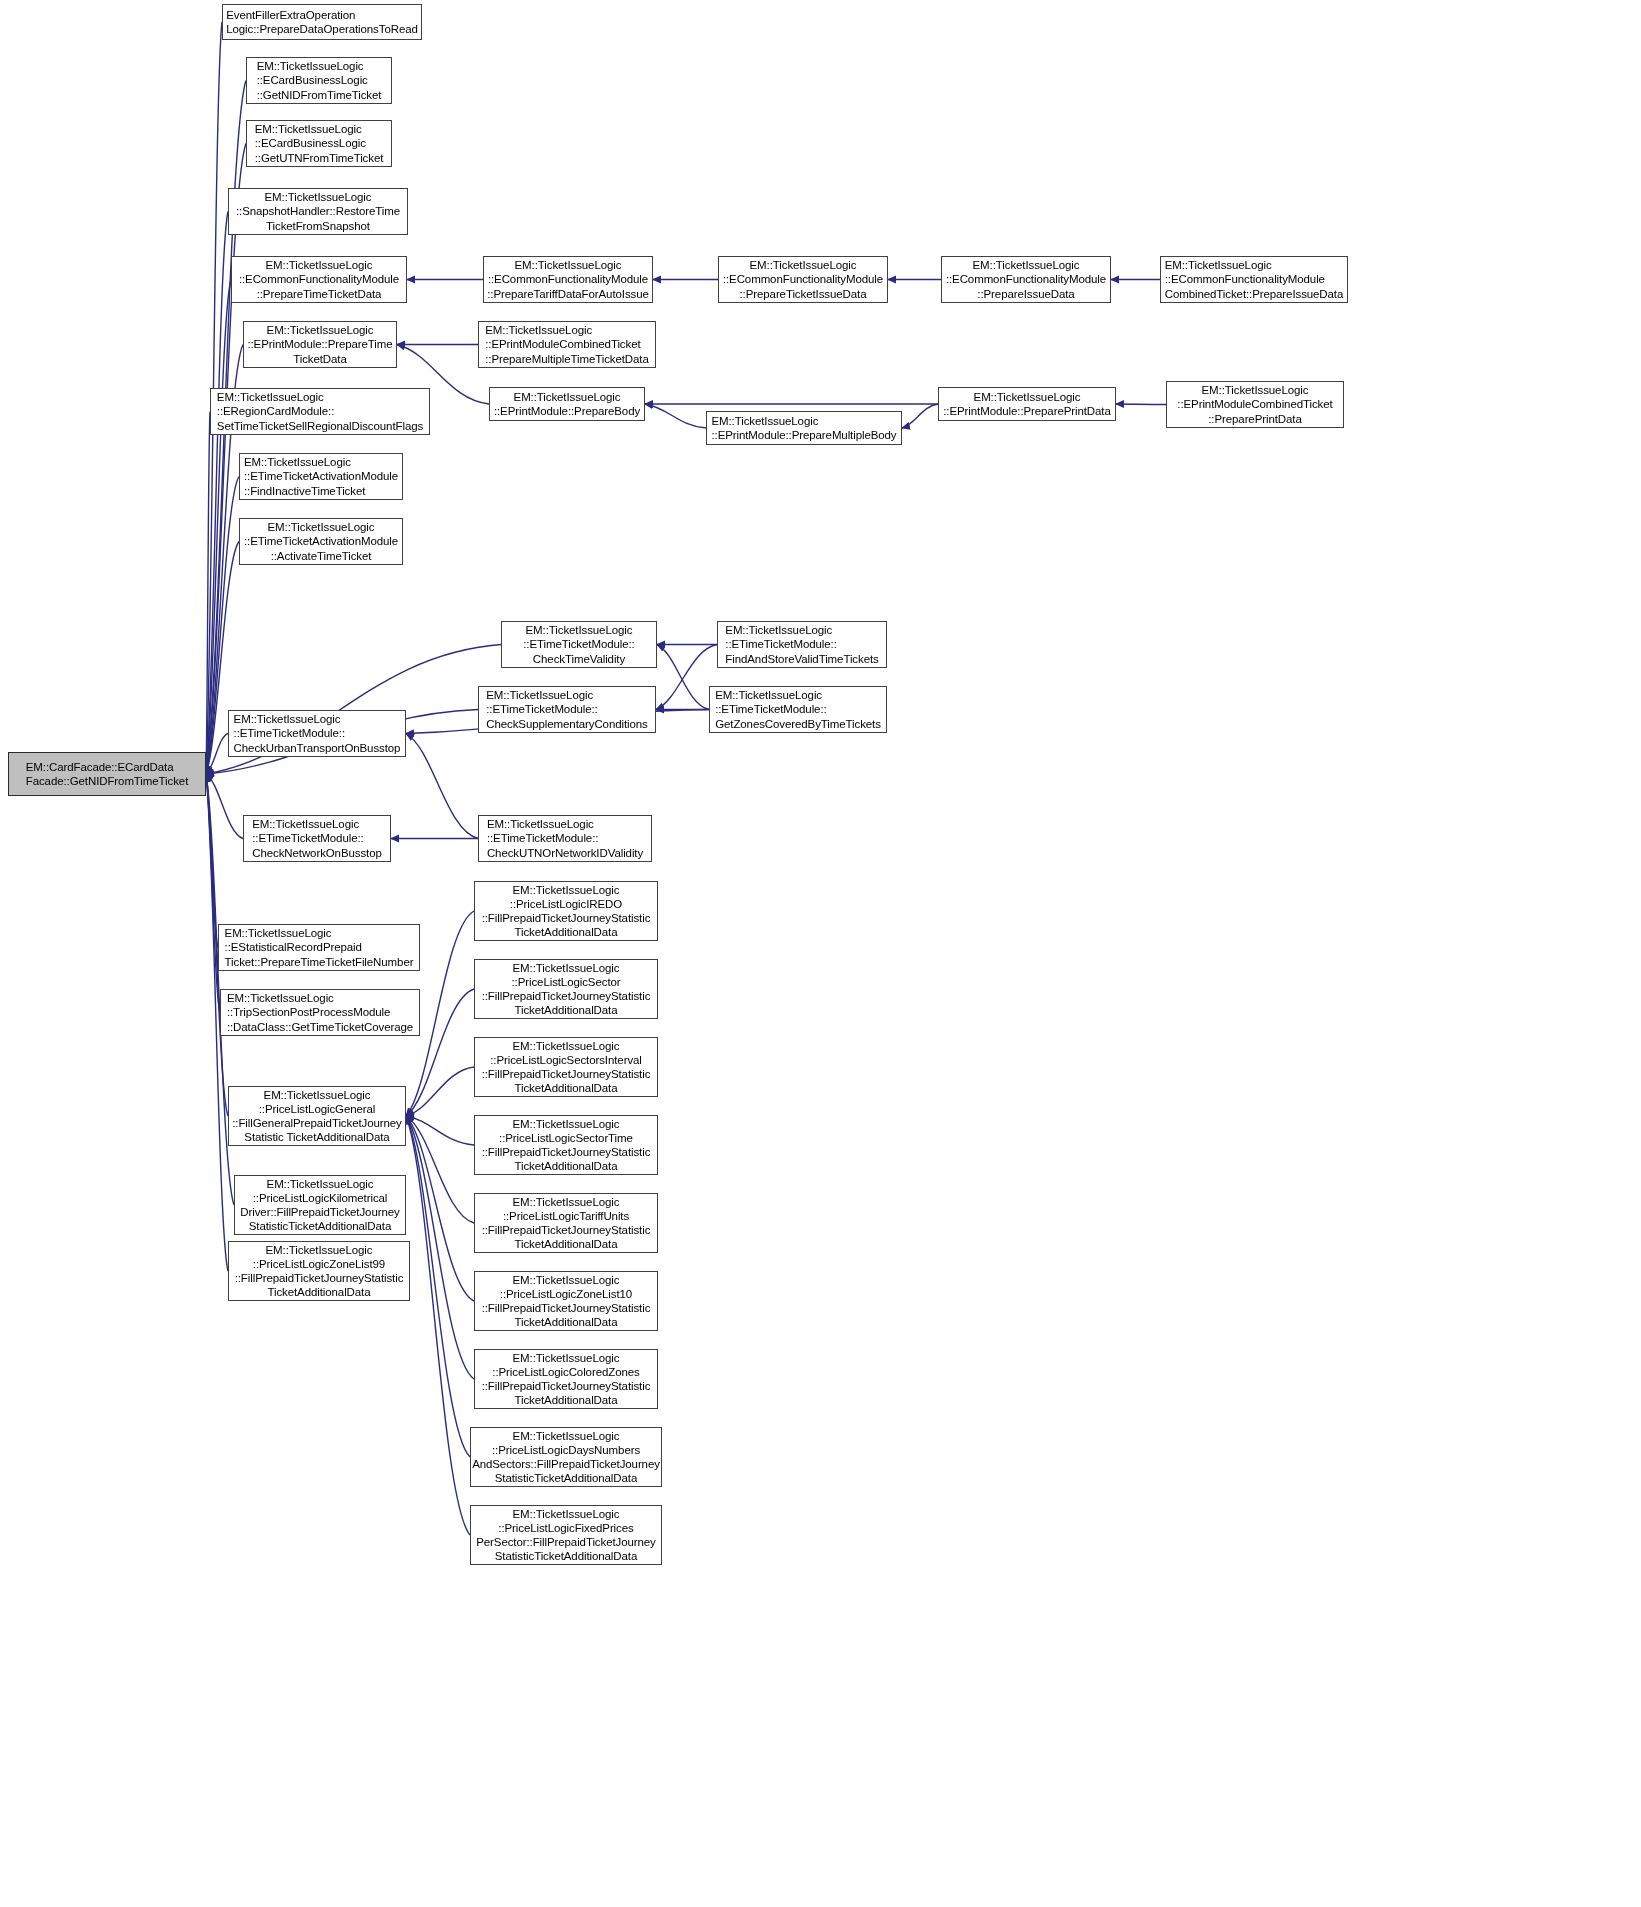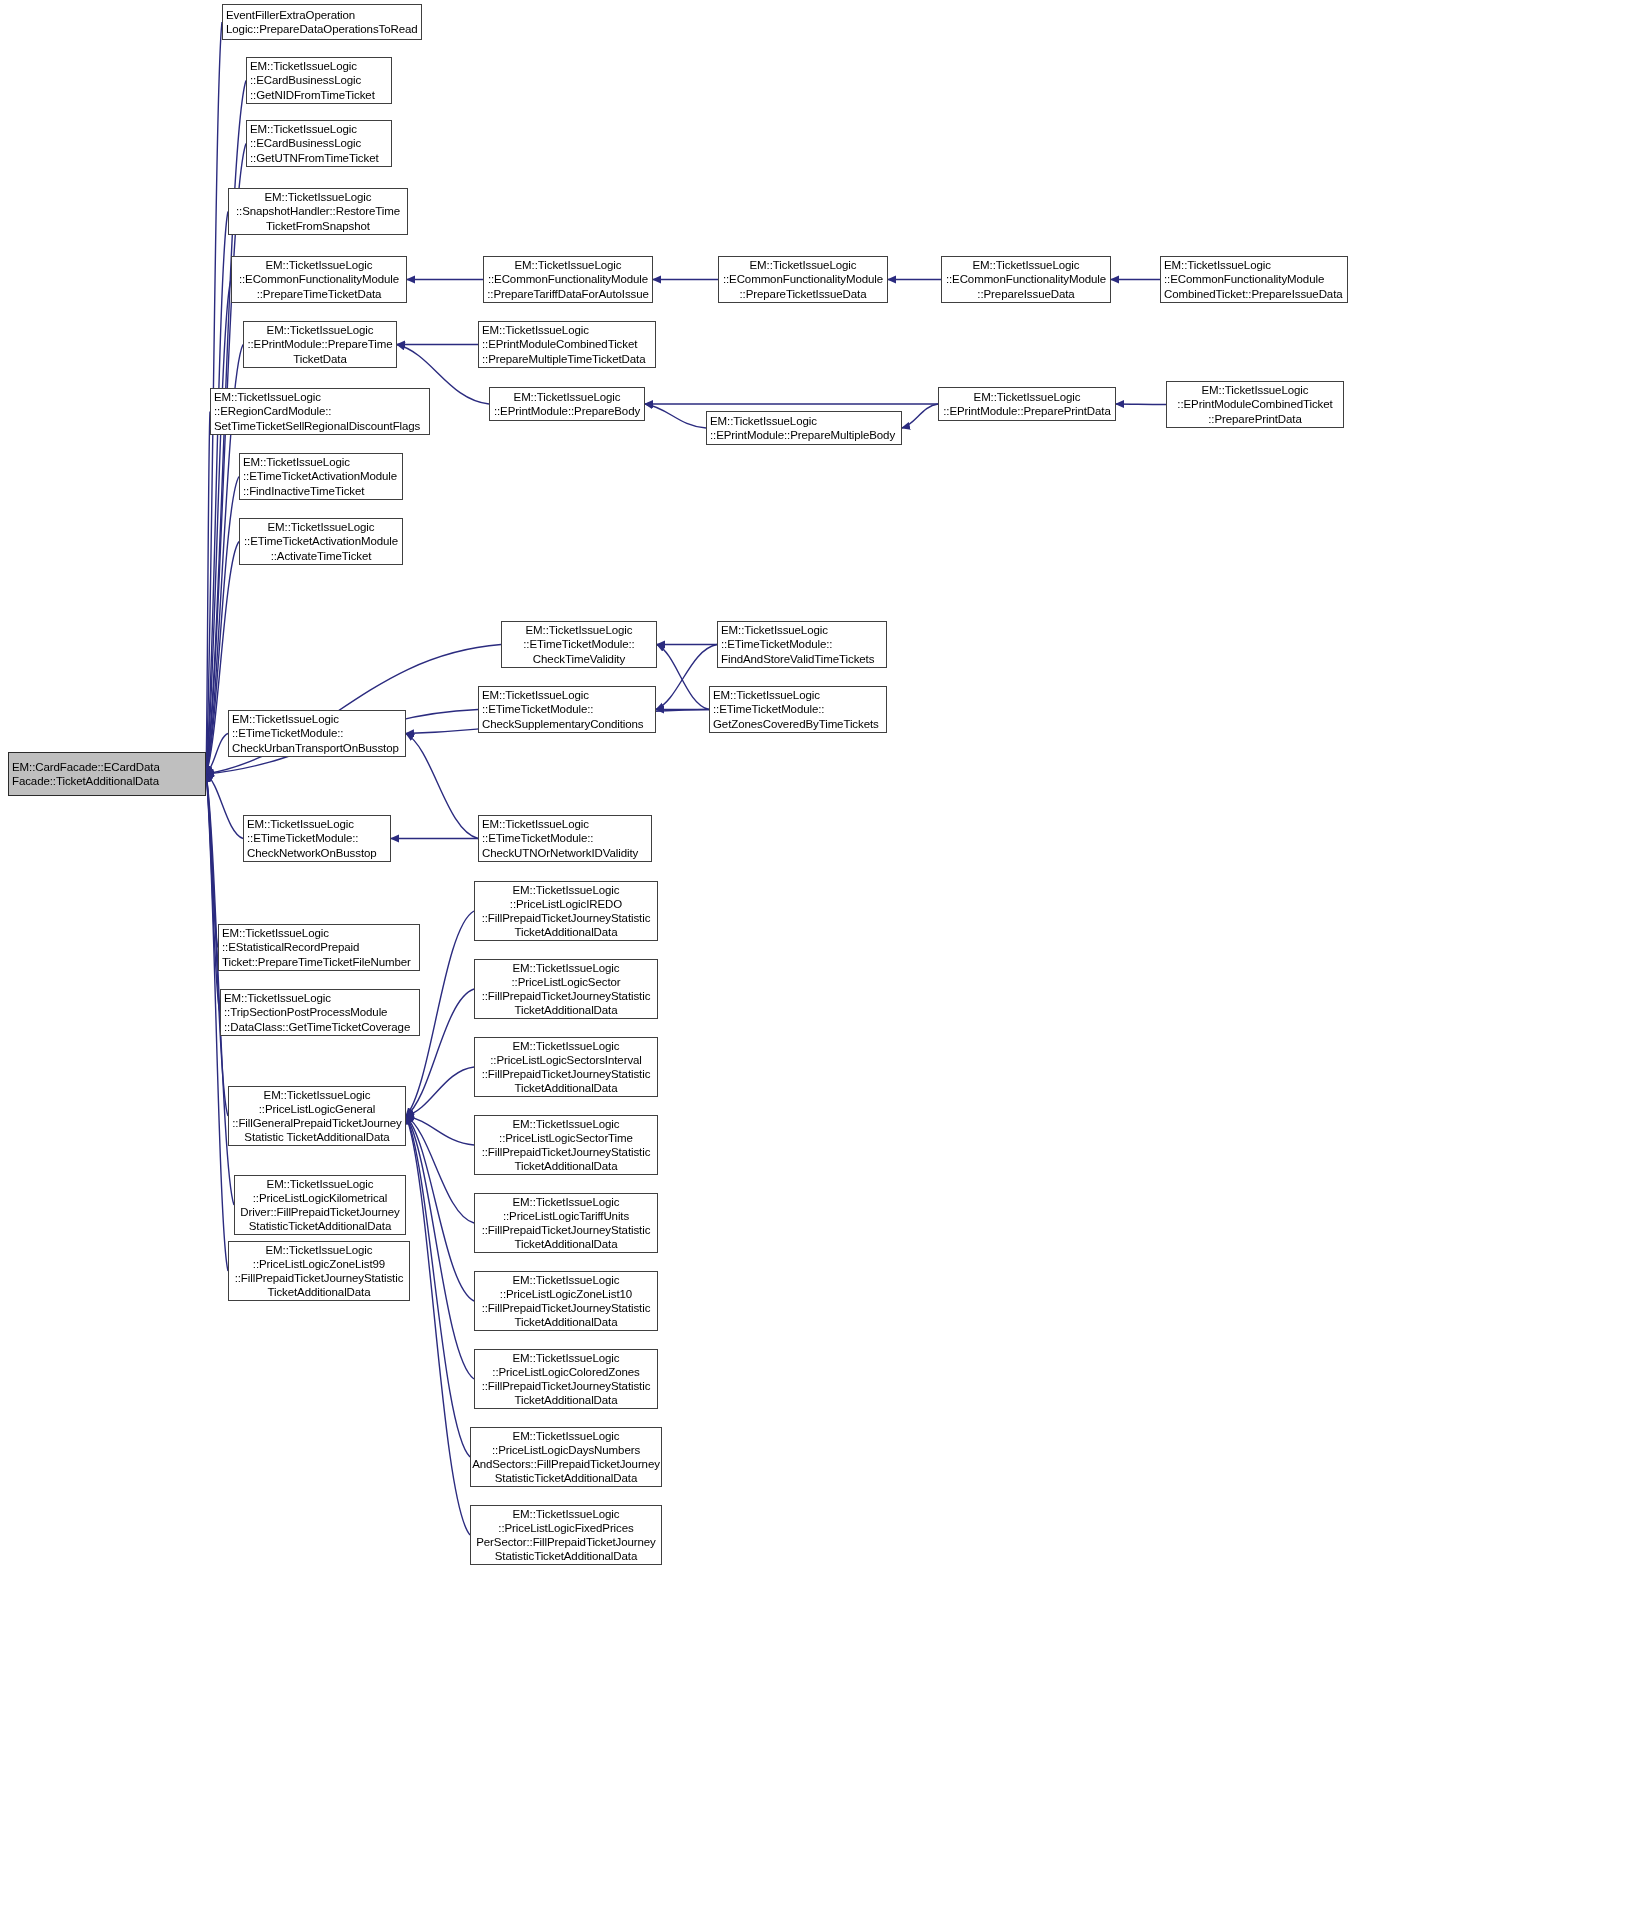--- a/index.html
+++ b/index.html
@@ -25,21 +25,21 @@
     line-height:1.22;
     letter-spacing:-0.1px;
     padding:1px 3px;
     white-space:pre-line;
     cursor:pointer;
   }
   .node.center{
     background:#bfbfbf;
     border:1px solid #2b2b2b;
   }
-  .node.tleft{text-align:left;justify-content:flex-start;}
+  .node.tleft{text-align:left;justify-content:center;}
 </style>
 </head>
 <body>
 
 <div id="canvas">
   <svg class="edges" id="edge-layer" xmlns="http://www.w3.org/2000/svg">
     <defs>
       <marker id="arrow" markerWidth="9" markerHeight="9" refX="8" refY="4" orient="auto" markerUnits="userSpaceOnUse">
         <path d="M0,0 L9,4 L0,8 z" fill="#2b2b7f"></path>
       </marker>
@@ -86,21 +86,21 @@
         <path d="M474,1145 C443.4,1142.68 431.84000000000003,1120.35 406,1116" fill="none" stroke="#2b2b7f" stroke-width="1.4" marker-end="url(#arrow)"></path>
         <path d="M474,1223 C443.4,1214.44 431.84000000000003,1132.05 406,1116" fill="none" stroke="#2b2b7f" stroke-width="1.4" marker-end="url(#arrow)"></path>
         <path d="M474,1301 C443.4,1286.2 431.84000000000003,1143.75 406,1116" fill="none" stroke="#2b2b7f" stroke-width="1.4" marker-end="url(#arrow)"></path>
         <path d="M474,1379 C443.4,1357.96 431.84000000000003,1155.45 406,1116" fill="none" stroke="#2b2b7f" stroke-width="1.4" marker-end="url(#arrow)"></path>
         <path d="M470,1457 C441.2,1429.72 430.32,1167.15 406,1116" fill="none" stroke="#2b2b7f" stroke-width="1.4" marker-end="url(#arrow)"></path>
         <path d="M470,1535 C441.2,1501.48 430.32,1178.85 406,1116" fill="none" stroke="#2b2b7f" stroke-width="1.4" marker-end="url(#arrow)"></path>
       </g>
   </svg>
   <div id="node-layer">
       <div class="node center tleft" style="left: 8px; top: 752px; width: 198px; height: 44px;"><span>EM::CardFacade::ECardData
-Facade::TicketAdditionalData</span></div>
+Facade::GetNIDFromTimeTicket</span></div>
       <div class="node tleft" style="left: 222px; top: 4px; width: 200px; height: 36px;"><span>EventFillerExtraOperation
 Logic::PrepareDataOperationsToRead</span></div>
       <div class="node tleft" style="left: 246px; top: 57px; width: 146px; height: 47px;"><span>EM::TicketIssueLogic
 ::ECardBusinessLogic
 ::GetNIDFromTimeTicket</span></div>
       <div class="node tleft" style="left: 246px; top: 120px; width: 146px; height: 47px;"><span>EM::TicketIssueLogic
 ::ECardBusinessLogic
 ::GetUTNFromTimeTicket</span></div>
       <div class="node" style="left: 228px; top: 188px; width: 180px; height: 47px;"><span>EM::TicketIssueLogic
 ::SnapshotHandler::RestoreTime

